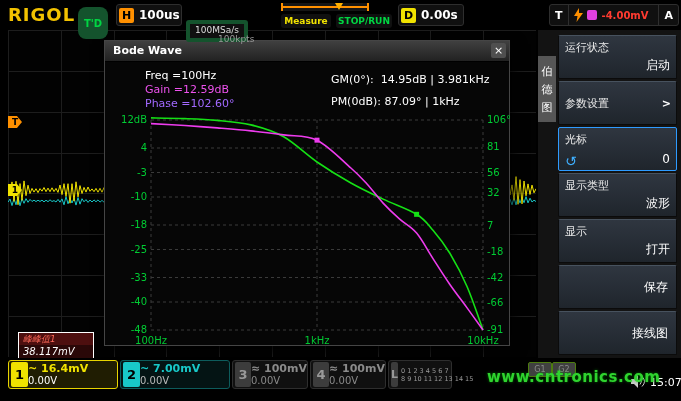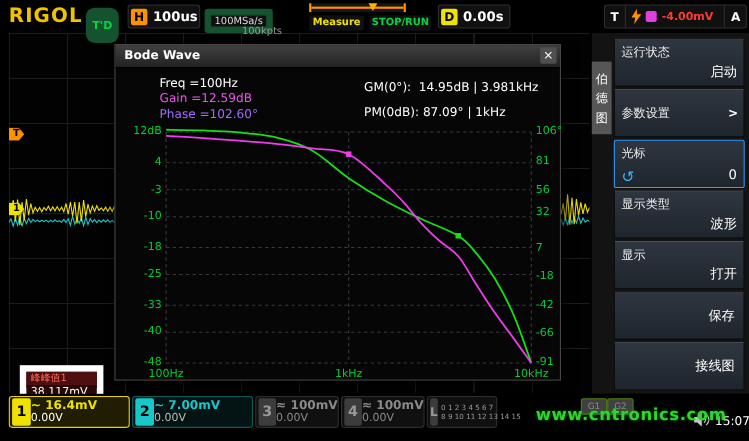--- a/index.html
+++ b/index.html
@@ -13,21 +13,21 @@
             color:#00d643;font-size:10px;font-weight:bold;display:flex;align-items:center;justify-content:center;}
   .hgroup,.dgroup{position:absolute;top:4px;height:22px;background:#101010;border:1px solid #2e2e2e;border-radius:3px;
             display:flex;align-items:center;box-sizing:border-box;}
   .hgroup{left:116px;width:66px;}
   .dgroup{left:398px;width:66px;}
   .hbadge,.dbadge{width:15px;height:15px;margin-left:2px;border-radius:2px;color:#000;font-weight:bold;font-size:11px;
             display:flex;align-items:center;justify-content:center;}
   .hbadge{background:#ff9000;}
   .dbadge{background:#f0e200;}
   .hval,.dval{margin-left:5px;color:#fff;font-size:12px;font-weight:bold;}
-  .srgroup{position:absolute;left:186px;top:8px;width:62px;height:22px;background:#101010;border:6px solid #14532d;
+  .srgroup{position:absolute;left:186px;top:20px;width:62px;height:22px;background:#101010;border:4px solid #14532d;
             border-radius:3px;text-align:center;box-sizing:border-box;}
   .sr1{font-size:9px;color:#ddd;margin-top:2px;line-height:9px;}
   .sr2{font-size:9px;color:#999;line-height:9px;padding-left:28px;}
   .delaybar{position:absolute;left:281px;top:3px;width:84px;height:8px;background:#151515;
             border-left:2px solid #ff9000;border-right:2px solid #ff9000;}
   .delayline{position:absolute;left:0;top:3px;height:2px;width:100%;background:#ff9000;}
   .delaymarker{position:absolute;left:52px;top:0;width:0;height:0;border-left:4px solid transparent;
             border-right:4px solid transparent;border-top:7px solid #ffb000;}
   .btn{position:absolute;top:14px;height:14px;background:#101010;border-radius:3px;font-size:9px;font-weight:bold;
             display:flex;align-items:center;justify-content:center;}
@@ -48,21 +48,21 @@
         background-image:repeating-linear-gradient(to right,#1d1d1d 0 1px,transparent 1px 52.8px),
                          repeating-linear-gradient(to bottom,#1d1d1d 0 1px,transparent 1px 40.875px);}
   #wave-svg{position:absolute;left:8px;top:30px;z-index:2;}
   .tag{position:absolute;width:14px;height:12px;color:#000;font-size:9px;font-weight:bold;z-index:3;
        display:flex;align-items:center;justify-content:center;
        clip-path:polygon(0 0,64% 0,100% 50%,64% 100%,0 100%);}
   .tag-t{left:8px;top:116px;background:#ff9000;}
   .tag-1{left:8px;top:184px;background:#f0e200;}
 
   
-  .measbox{position:absolute;left:18px;top:332px;width:76px;height:27px;border:6px solid #ffffff;z-index:4;box-sizing:border-box;}
+  .measbox{position:absolute;left:18px;top:332px;width:76px;height:27px;border:1px solid #ffffff;z-index:4;box-sizing:border-box;font-style:italic;}
   .meas-label{height:12px;background:#4d0f0f;color:#ff6a5a;font-size:9px;line-height:12px;padding-left:4px;}
   .meas-value{height:13px;background:#2a0808;color:#fff;font-size:10px;line-height:13px;padding-left:4px;}
 
   
   .dialog{position:absolute;left:104px;top:40px;width:406px;height:306px;background:#060606;border:1px solid #454545;
           z-index:10;box-shadow:3px 4px 12px rgba(0,0,0,.85);box-sizing:border-box;}
   .dlg-title{position:relative;height:20px;background:linear-gradient(#404040,#222);border-bottom:1px solid #000;}
   .dlg-name{position:absolute;left:8px;top:3px;color:#fff;font-size:11px;font-weight:bold;}
   .dlg-close{position:absolute;right:3px;top:2px;width:15px;height:15px;background:#4f4f4f;color:#fff;font-size:11px;
           display:flex;align-items:center;justify-content:center;border-radius:2px;}

